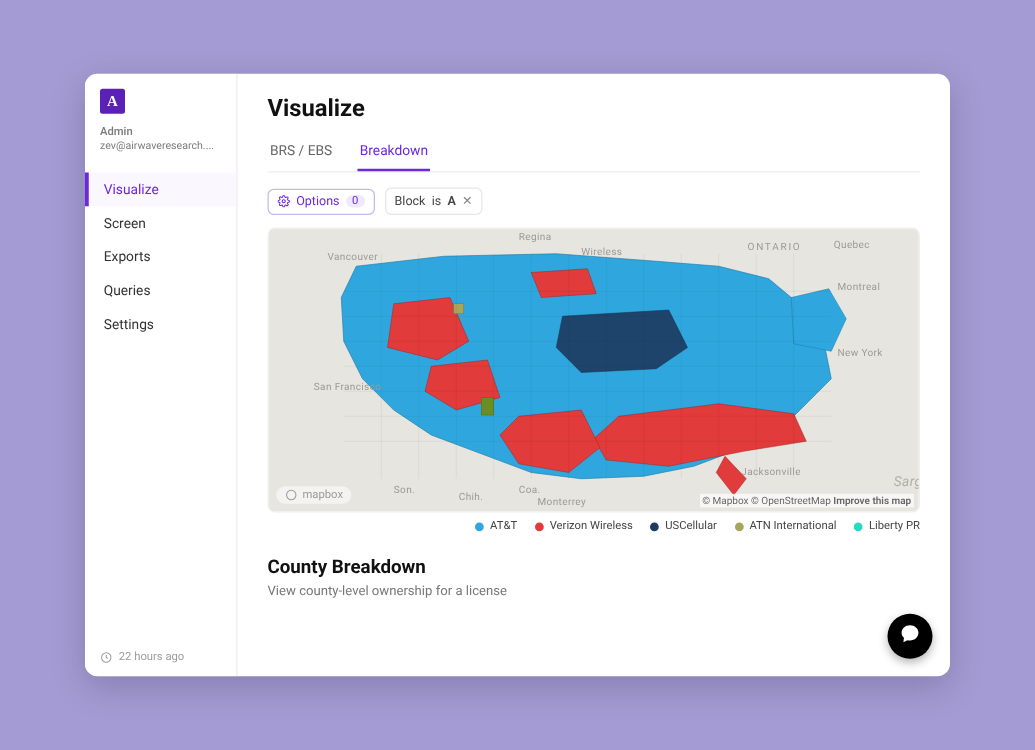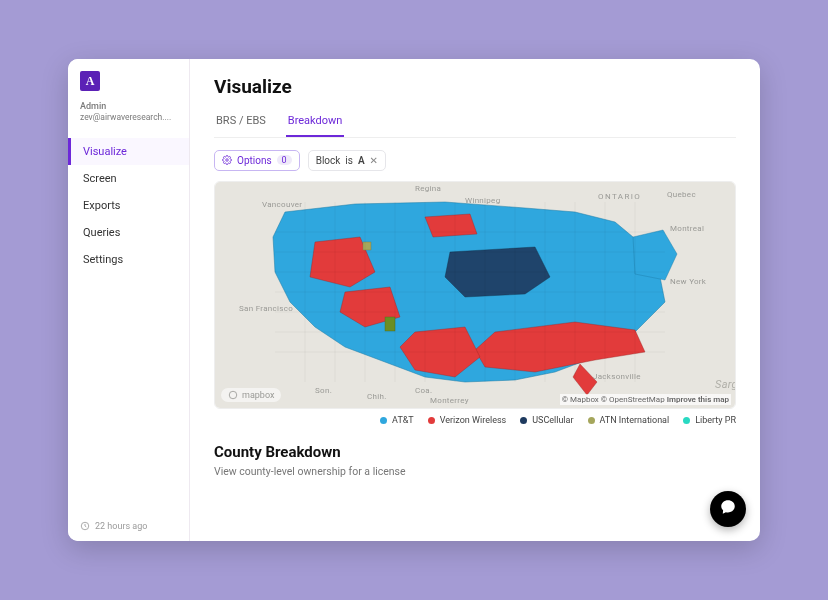--- a/index.html
+++ b/index.html
@@ -187,26 +187,26 @@
 
         <g stroke="#00000022" stroke-width="0.3">
           <path d="M60 50 H450 M60 70 H450 M60 90 H450 M60 110 H450 M60 130 H450 M60 150 H450 M60 170 H450"></path>
           <path d="M90 20 V200 M120 20 V200 M150 20 V200 M180 20 V200 M210 20 V200 M240 20 V200 M270 20 V200 M300 20 V200 M330 20 V200 M360 20 V200 M390 20 V200 M420 20 V200"></path>
         </g>
       </svg>
 
       <div class="map-overlay-labels">
         <span class="ml" style="left:47px; top:18px;">Vancouver</span>
         <span class="ml" style="left:200px; top:2px;">Regina</span>
-        <span class="ml" style="left:250px; top:14px;">Winnipeg</span>
+        <span class="ml" style="left:250px; top:14px;">Wireless</span>
         <span class="ml" style="left:383px; top:10px; letter-spacing:1.4px;">ONTARIO</span>
         <span class="ml" style="left:452px; top:8px;">Quebec</span>
         <span class="ml" style="left:455px; top:42px;">Montreal</span>
         <span class="ml" style="left:455px; top:95px;">New York</span>
-        <span class="ml" style="left:24px; top:122px;text-align:right;">San Francisco</span>
+        <span class="ml" style="left:36px; top:122px;text-align:right;">San Francisco</span>
         <span class="ml" style="left:378px; top:190px;">Jacksonville</span>
         <span class="ml" style="left:215px; top:214px;">Monterrey</span>
         <span class="ml" style="left:152px; top:210px;">Chih.</span>
         <span class="ml" style="left:100px; top:204px;">Son.</span>
         <span class="ml" style="left:200px; top:204px;">Coa.</span>
         <span class="ml" style="left:500px; top:196px; font-style:italic; font-size:11px; color:#b0afa8;">Sarg</span>
       </div>
 
       <div class="mapbox-badge">
         <svg width="10" height="10" viewBox="0 0 24 24" fill="none" stroke="#9a9a96" stroke-width="2">

